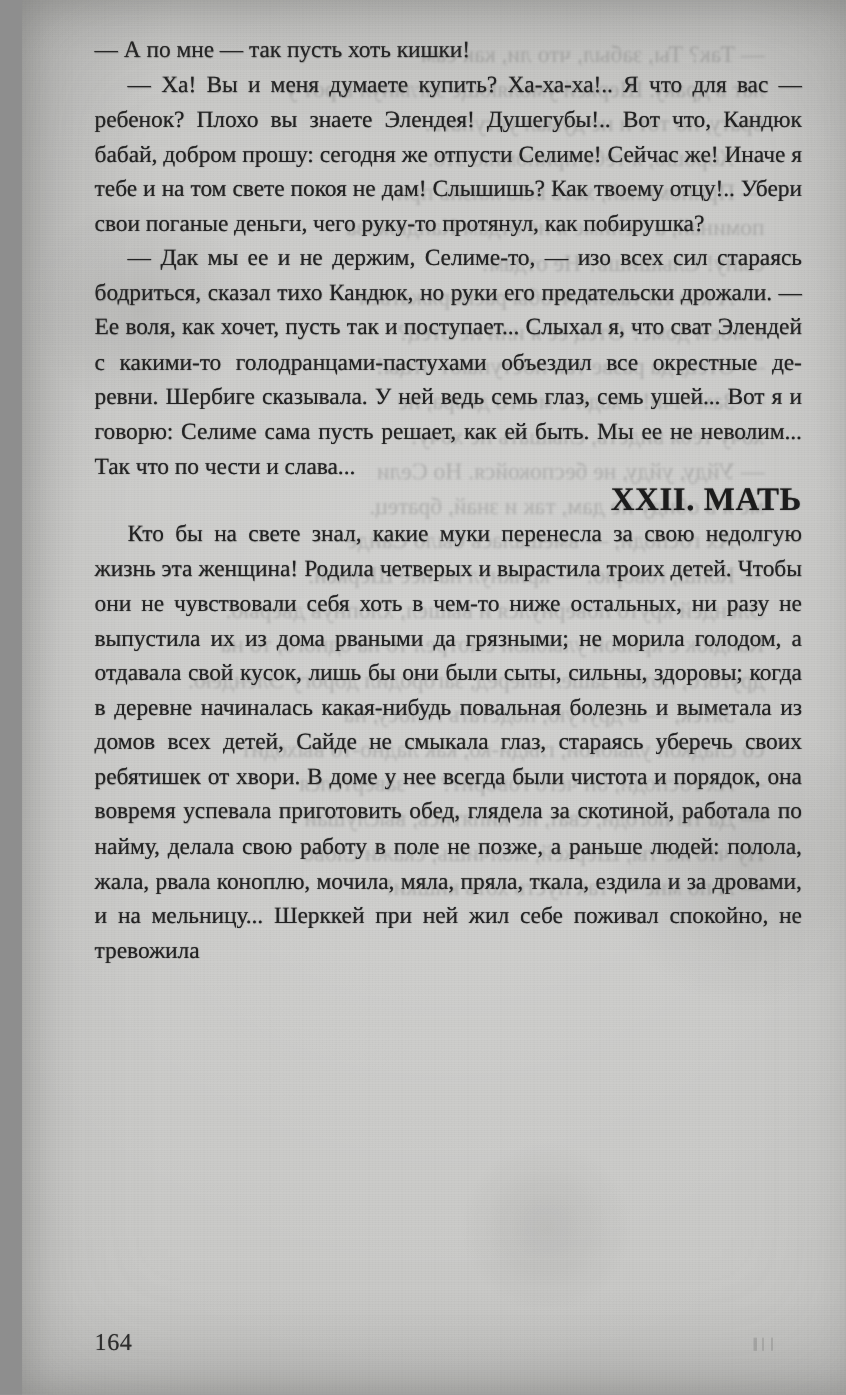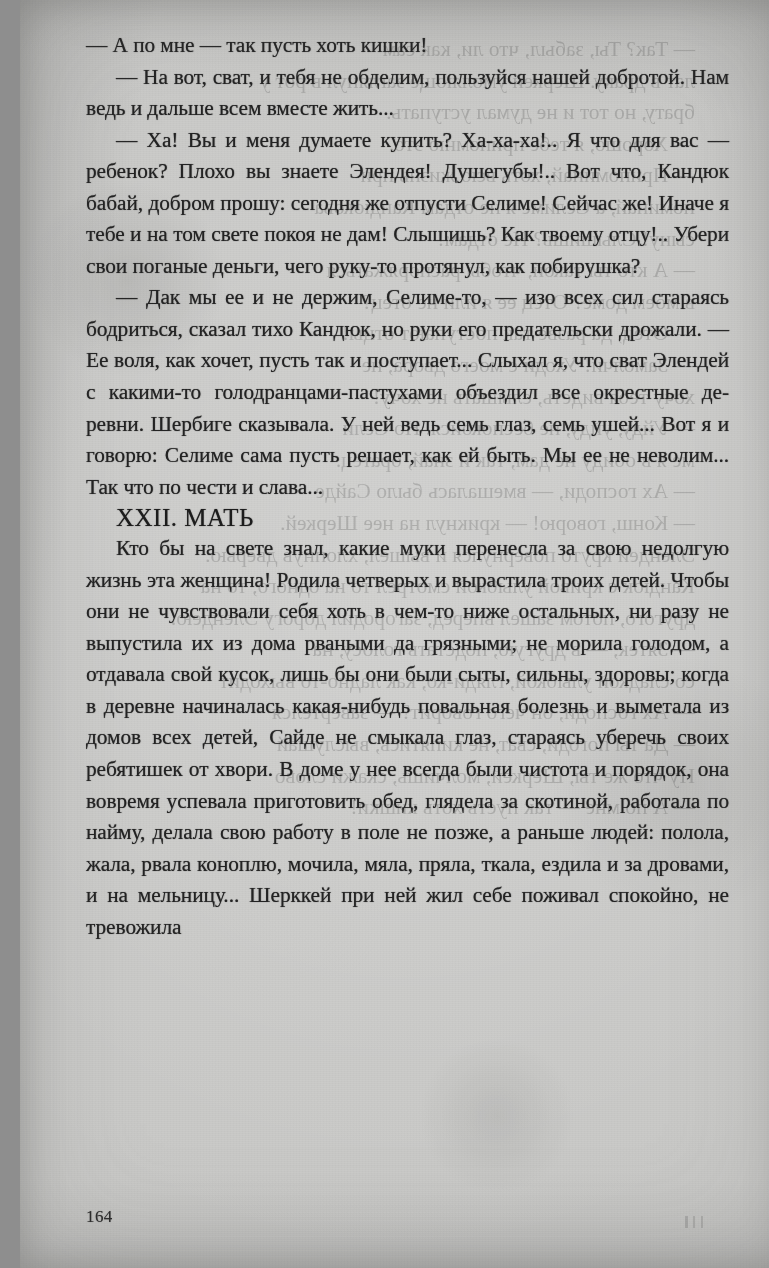--- a/index.html
+++ b/index.html
@@ -94,36 +94,36 @@
   .text-column p {
     margin: 0;
     text-indent: 30px;
     hyphens: manual;
   }
   .text-column p.no-indent { text-indent: 0; }
 
   
   .chapter-heading {
     margin: 25px 0 13px 0;
-    text-align: left;
-    font-weight: normal;
-    font-size: 25px;
+    text-align: right;
+    font-weight: bold;
+    font-size: 30px;
     line-height: 30px;
     letter-spacing: 0.5px;
     text-indent: 0;
     color: #1c1c1c;
     text-shadow: 0 0 1.1px rgba(25,25,25,0.7);
   }
 
   
   .page-number {
     position: absolute;
     left: 66px;
     top: 1207px;
-    font-size: 17px;
+    font-size: 22px;
     color: #2a2a2a;
     letter-spacing: 0.4px;
     text-shadow: 0 0 0.9px rgba(40,40,40,0.55);
   }
 
   
   .corner-smudge {
     position: absolute;
     right: 78px;
     top: 1216px;
@@ -180,21 +180,20 @@
       <p>Ну что же ты, Шеркей, молчишь, скажи слово</p>
       <p>— А по мне — так пусть хоть кишки!</p>
     </div>
   </div>
 
   <div class="paper-blotches"></div>
 
   <div class="text-column">
 
     <p class="no-indent">— А по мне — так пусть хоть кишки!</p>
-    <p>— На вот, сват,  и тебя не обделим,  пользуйся нашей добротой.  Нам ведь и дальше всем вместе жить...</p>
     <p>— Ха! Вы и меня думаете купить? Ха-ха-ха!.. Я что для вас — ребенок? Плохо вы знаете Элендея! Душегубы!.. Вот что, Кандюк бабай, добром прошу: сегодня же отпусти Селиме! Сейчас же! Иначе я тебе и на том свете покоя не дам! Слышишь? Как твоему отцу!.. Убери свои пога­ные деньги, чего руку-то протянул, как побирушка?</p>
     <p>— Дак мы ее и не держим, Селиме-то, — изо всех сил стараясь бодриться, сказал тихо Кандюк, но руки его предательски дрожали. — Ее воля, как хочет, пусть так и поступает... Слыхал я, что сват Элендей с какими-то голодранцами-пастухами объездил все окрестные де­ревни. Шербиге сказывала. У ней ведь семь глаз, семь ушей... Вот я и говорю: Селиме сама пусть решает, как ей быть. Мы ее не неволим... Так что по чести и слава...</p>
 
     <p class="chapter-heading">XXII. МАТЬ</p>
 
     <p>Кто бы на свете знал, какие муки перенесла за свою недолгую жизнь эта женщина! Родила четверых и вырас­тила троих детей. Чтобы они не чувствовали себя хоть в чем-то ниже остальных, ни разу не выпустила их из дома рваными да грязными; не морила голодом, а отдавала свой кусок, лишь бы они были сыты, сильны, здоровы; когда в деревне начиналась какая-нибудь повальная бо­лезнь и выметала из домов всех детей, Сайде не смыкала глаз, стараясь уберечь своих ребятишек от хвори. В доме у нее всегда были чистота и порядок, она вовремя успева­ла приготовить обед, глядела за скотиной, работала по найму, делала свою работу в поле не позже, а раньше людей: полола, жала, рвала коноплю, мочила, мяла, пря­ла, ткала, ездила и за дровами, и на мельницу... Шерк­кей при ней жил себе поживал спокойно, не тревожила</p>
 
   </div>
 
   <div class="page-number">164</div>

